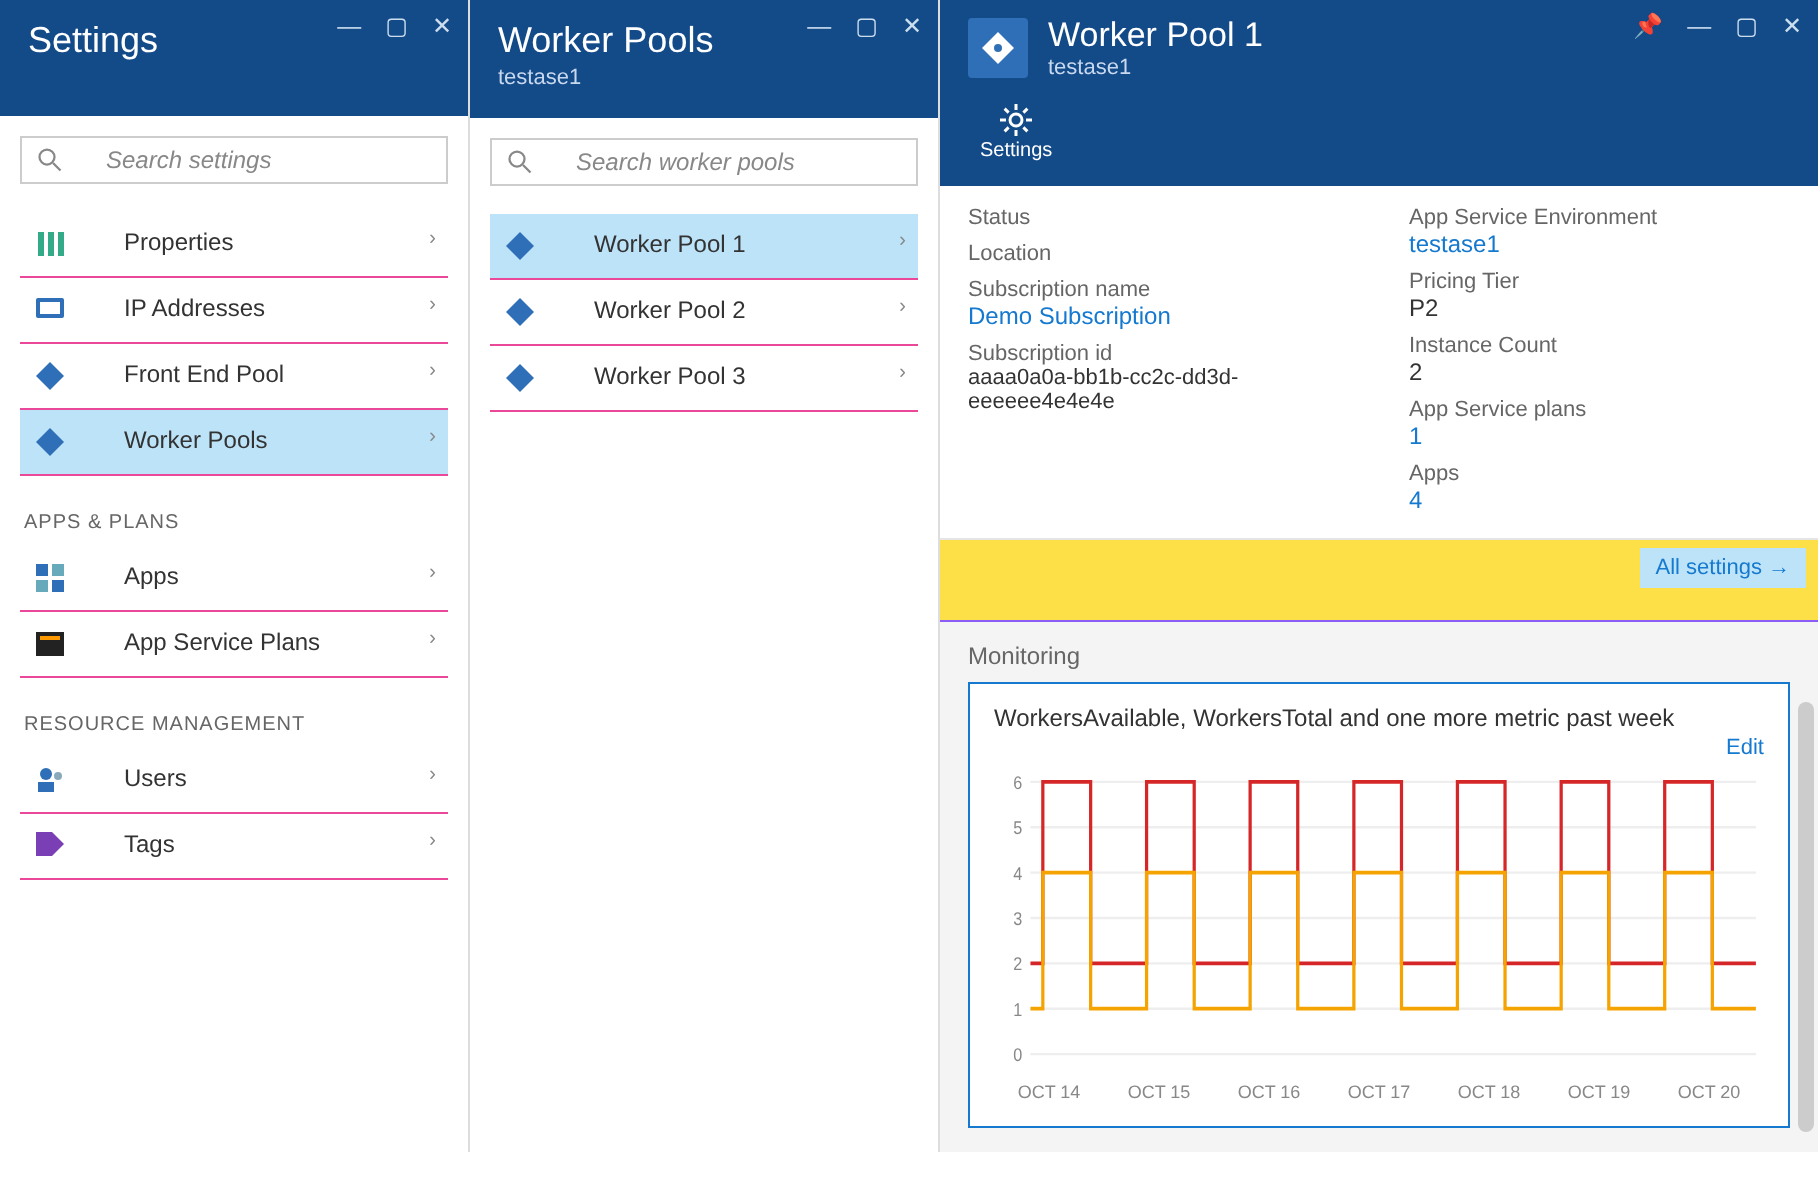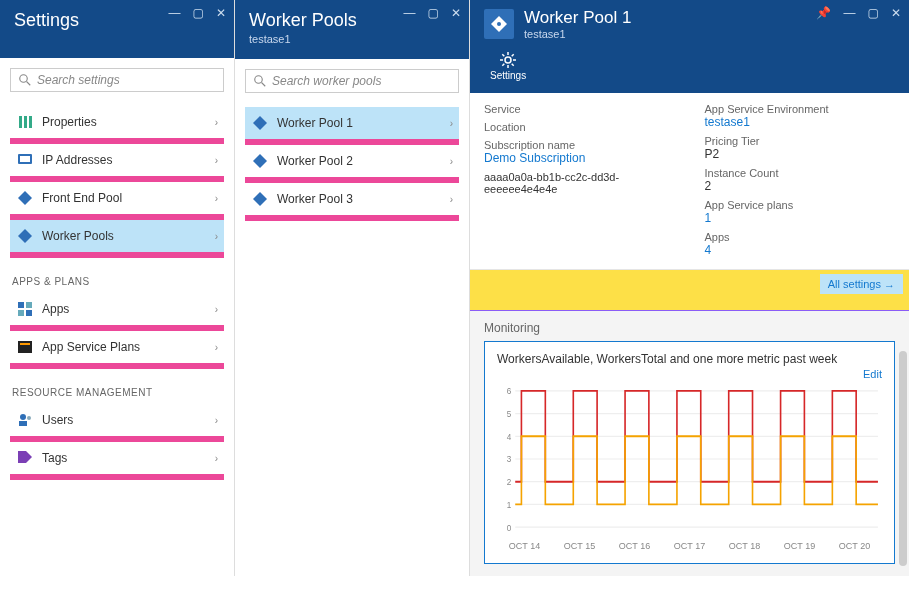--- a/index.html
+++ b/index.html
@@ -5,23 +5,23 @@
   * { box-sizing: border-box; margin: 0; padding: 0; font-family: "Segoe UI", Arial, sans-serif; }
   body { background: #fff; font-size: 12px; color: #333; }
   .app { display: flex; width: 909px; height: 576px; overflow: hidden; }
   .blade { display: flex; flex-direction: column; border-right: 1px solid #ddd; }
   .blade-header { background: #134a88; color: #fff; padding: 10px 14px 14px 14px; position: relative; min-height: 58px; }
   .blade-title { font-size: 18px; font-weight: 300; }
   .blade-sub { font-size: 11px; color: #c8d8ee; margin-top: 2px; }
   .win-ctrls { position: absolute; top: 6px; right: 8px; display: flex; gap: 12px; color: #cde; font-size: 12px; }
   .win-ctrls span { cursor: pointer; }
   .blade-body { background: #fff; flex: 1; overflow-y: auto; padding: 10px 10px; }
-  .search { display: flex; align-items: center; border: 1px solid #ccc; padding: 4px 8px; margin-bottom: 14px; color: #888; font-style: italic; font-size: 12px; }
+  .search { display: flex; align-items: center; border: 1px solid #ccc; padding: 4px 8px; margin-bottom: 14px; color: #888; font-style: italic; font-size: 12px; gap: 16px; }
   .search svg { margin-right: 6px; flex-shrink: 0; }
-  .menu-item { display: flex; align-items: center; padding: 8px 6px; border-bottom: 6px solid #ec4899; cursor: pointer; position: relative; }
+  .menu-item { display: flex; align-items: flex-start; padding: 8px 6px; border-bottom: 1px solid #ec4899; cursor: pointer; position: relative; gap: 20px; }
   .menu-item.selected { background: #bde3f8; }
   .menu-item .icon { width: 18px; height: 16px; margin-right: 8px; display: flex; align-items: center; justify-content: center; }
   .menu-item .chev { margin-left: auto; color: #888; font-size: 10px; }
   .section-label { font-size: 10px; color: #666; letter-spacing: 0.5px; margin: 18px 0 6px 2px; }
   .blade1 { width: 235px; }
   .blade2 { width: 235px; }
   .blade3 { flex: 1; background: #f4f4f4; display: flex; flex-direction: column; }
   .b3-header { background: #134a88; color: #fff; padding: 8px 14px 10px 14px; position: relative; }
   .b3-title-row { display: flex; align-items: center; gap: 10px; }
   .b3-logo { width: 30px; height: 30px; background: #2f6fb7; border-radius: 2px; display:flex; align-items:center; justify-content:center; }
@@ -238,30 +238,31 @@
             </svg>
           <span>Settings</span>
         </div>
       </div>
     </div>
 
 
     <div class="essentials-body">
       <div class="col">
         <div class="kv">
-            <div class="k">Service</div>
+            <div class="k">Status</div>
           </div>
         <div class="kv">
             <div class="k">Location</div>
           </div>
         <div class="kv">
             <div class="k">Subscription name</div>
             <div class="v link">Demo Subscription</div>
           </div>
         <div class="kv">
+            <div class="k">Subscription id</div>
             <div class="v" style="font-size:11px">aaaa0a0a-bb1b-cc2c-dd3d-eeeeee4e4e4e</div>
           </div>
       </div>
       <div class="col">
         <div class="kv">
             <div class="k">App Service Environment</div>
             <div class="v link">testase1</div>
           </div>
         <div class="kv">
             <div class="k">Pricing Tier</div>

